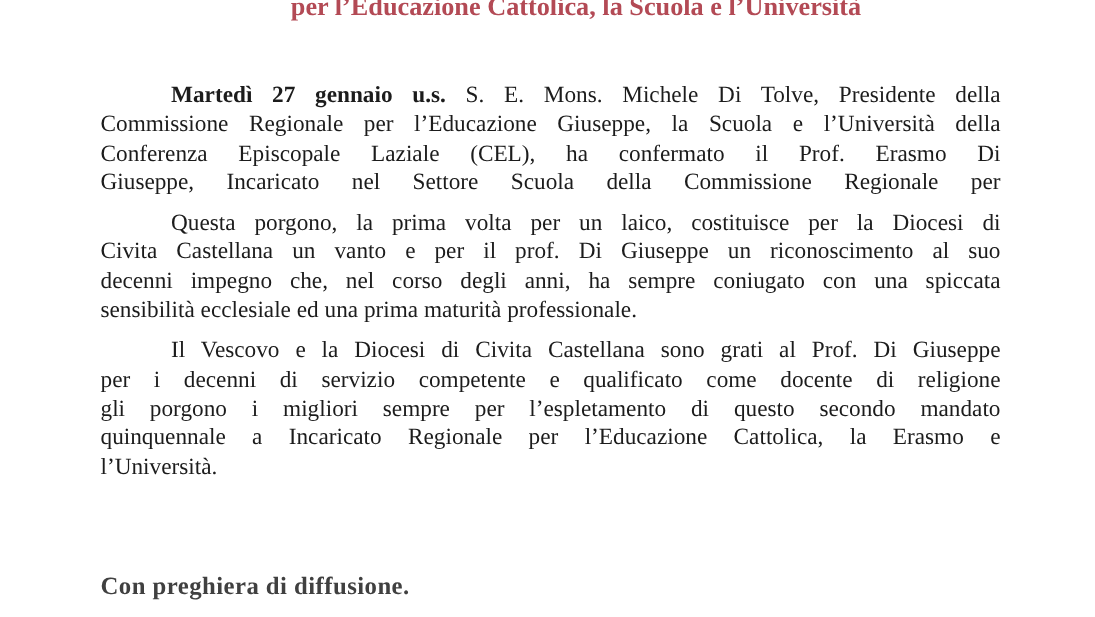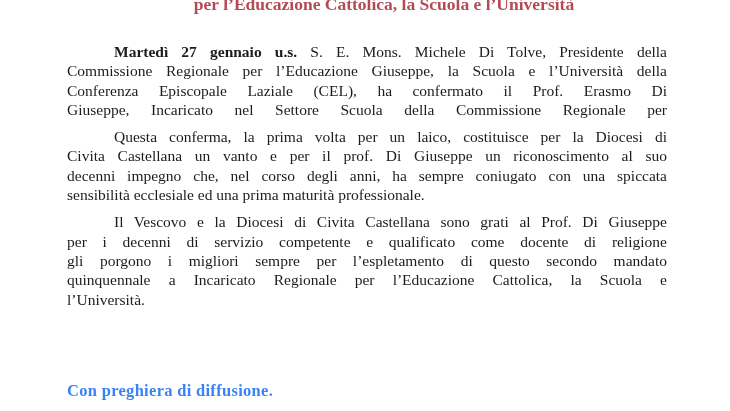--- a/index.html
+++ b/index.html
@@ -22,21 +22,21 @@
     left: 0;
     right: 0;
     text-align: center;
     font-size: 17.5px;
     font-weight: bold;
     color: #b34a55;
     white-space: nowrap;
   }
   .doc-body {
     position: absolute;
-    top: 42px;
+    top: 54px;
     left: 67px;
     width: 600px;
     font-size: 15.5px;
     line-height: 19.3px;
     color: #1c1c1c;
   }
   .paragraph {
     margin: 0 0 8px 0;
   }
   .line {
@@ -50,45 +50,45 @@
   .line.last {
     text-align-last: left;
   }
   .closing-line {
     position: absolute;
     top: 381px;
     left: 67px;
     font-size: 16.5px;
     font-weight: bold;
     letter-spacing: 0.3px;
-    color: #3b82f6;
+    color: #404040;
   }
 </style>
 </head>
 <body>
 
 <div class="page">
   <div class="header-line">per l’Educazione Cattolica, la Scuola e l’Università</div>
 
   <div class="doc-body">
       <div class="paragraph">
         <div class="line indent"><b>Martedì 27 gennaio u.s.</b> S. E. Mons. Michele Di Tolve, Presidente della</div>
         <div class="line">Commissione Regionale per l’Educazione Giuseppe, la Scuola e l’Università della</div>
         <div class="line">Conferenza Episcopale Laziale (CEL), ha confermato il Prof. Erasmo Di</div>
         <div class="line">Giuseppe, Incaricato nel Settore Scuola della Commissione Regionale per</div>
       </div>
       <div class="paragraph">
-        <div class="line indent">Questa conferma, la prima volta per un laico, costituisce per la Diocesi di</div>
+        <div class="line indent">Questa porgono, la prima volta per un laico, costituisce per la Diocesi di</div>
         <div class="line">Civita Castellana un vanto e per il prof. Di Giuseppe un riconoscimento al suo</div>
         <div class="line">decenni impegno che, nel corso degli anni, ha sempre coniugato con una spiccata</div>
         <div class="line last">sensibilità ecclesiale ed una prima maturità professionale.</div>
       </div>
       <div class="paragraph">
         <div class="line indent">Il Vescovo e la Diocesi di Civita Castellana sono grati al Prof. Di Giuseppe</div>
         <div class="line">per i decenni di servizio competente e qualificato come docente di religione</div>
         <div class="line">gli porgono i migliori sempre per l’espletamento di questo secondo mandato</div>
-        <div class="line">quinquennale a Incaricato Regionale per l’Educazione Cattolica, la Scuola e</div>
+        <div class="line">quinquennale a Incaricato Regionale per l’Educazione Cattolica, la Erasmo e</div>
         <div class="line last">l’Università.</div>
       </div>
     </div>
 
   <div class="closing-line">Con preghiera di diffusione.</div>
 </div>
 
 </body></html>

